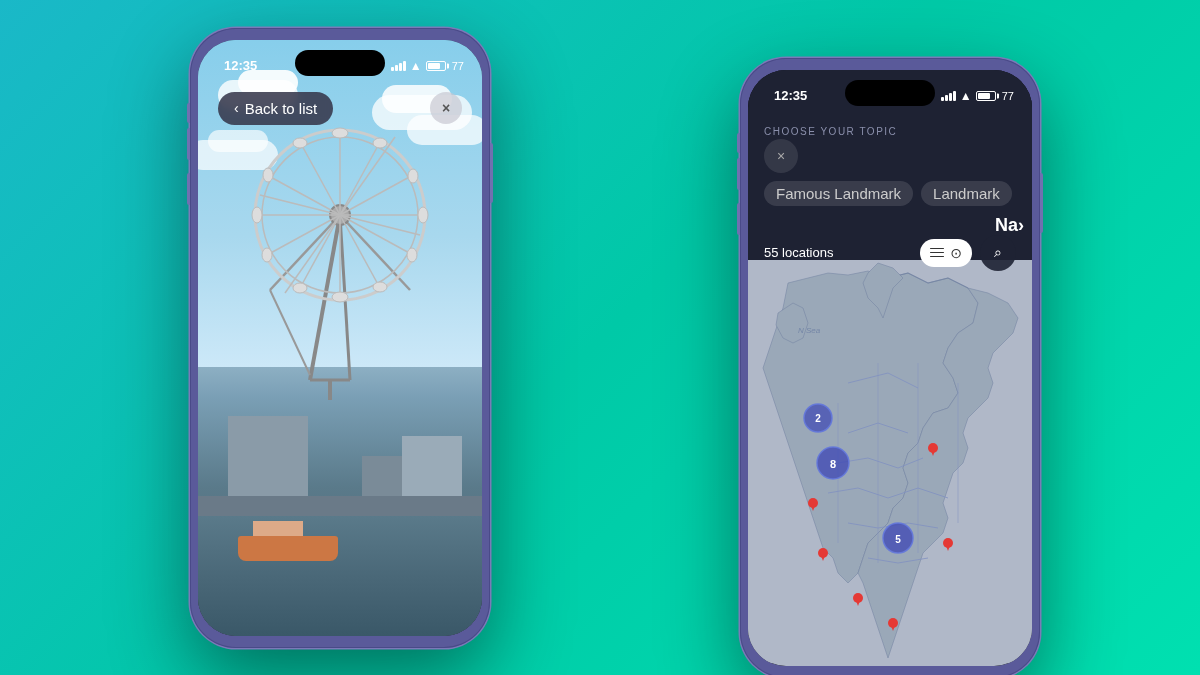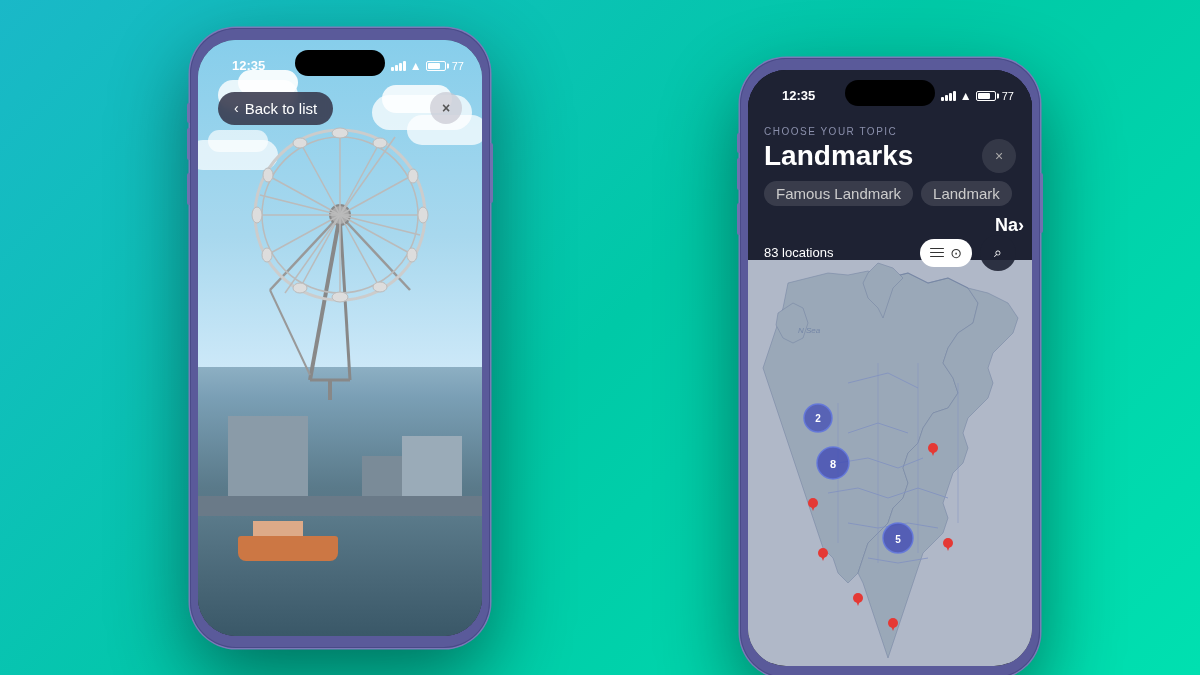--- a/index.html
+++ b/index.html
@@ -68,21 +68,21 @@
       bottom: 12px;
       border-radius: 38px;
       overflow: hidden;
       background: #000;
     }
 
     
     .phone-notch-bar {
       position: absolute;
       top: 0;
-      left: 16px;
+      left: 8px;
       right: 0;
       height: 44px;
       z-index: 10;
       display: flex;
       align-items: center;
       justify-content: space-between;
       padding: 8px 18px 0;
     }
 
     .phone-left .phone-notch-bar {
@@ -564,37 +564,36 @@
           <div class="battery-icon">
             <div class="battery-fill"></div>
           </div>
           <span class="battery-text">77</span>
         </div>
       </div>
 
       <div class="map-header">
         <div class="choose-topic-label">CHOOSE YOUR TOPIC</div>
         <div class="topic-row">
-          <span class="topic-title">Landmarks</span>
           <div class="nav-btn">
             <span class="nav-x">×</span>
           </div>
         </div>
         <div class="tags-row">
           <div class="tag">
             <span>Famous Landmark</span>
           </div>
           <div class="tag">
             <span>Landmark</span>
           </div>
         </div>
       </div>
 
       <div class="map-toolbar">
-        <span class="locations-count">83 locations</span>
+        <span class="locations-count">55 locations</span>
         <div class="map-controls">
           <div class="list-map-toggle">
             <div class="toggle-lines">
               <div class="toggle-line"></div>
               <div class="toggle-line"></div>
               <div class="toggle-line"></div>
             </div>
             <span class="toggle-marker">⊙</span>
           </div>
           <div class="search-btn">

